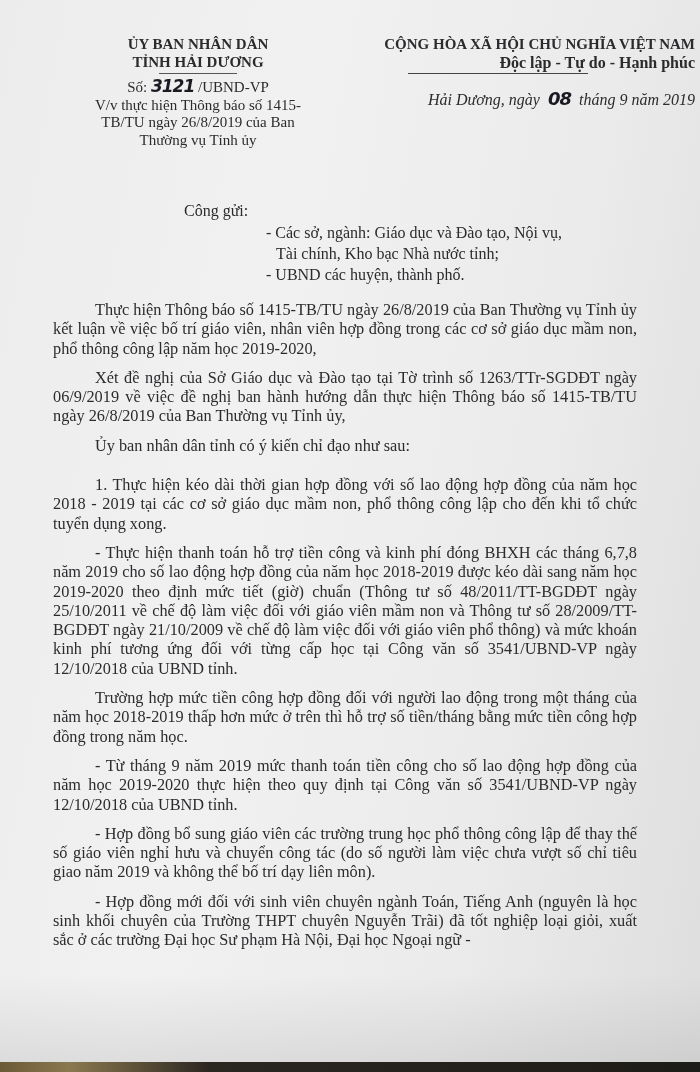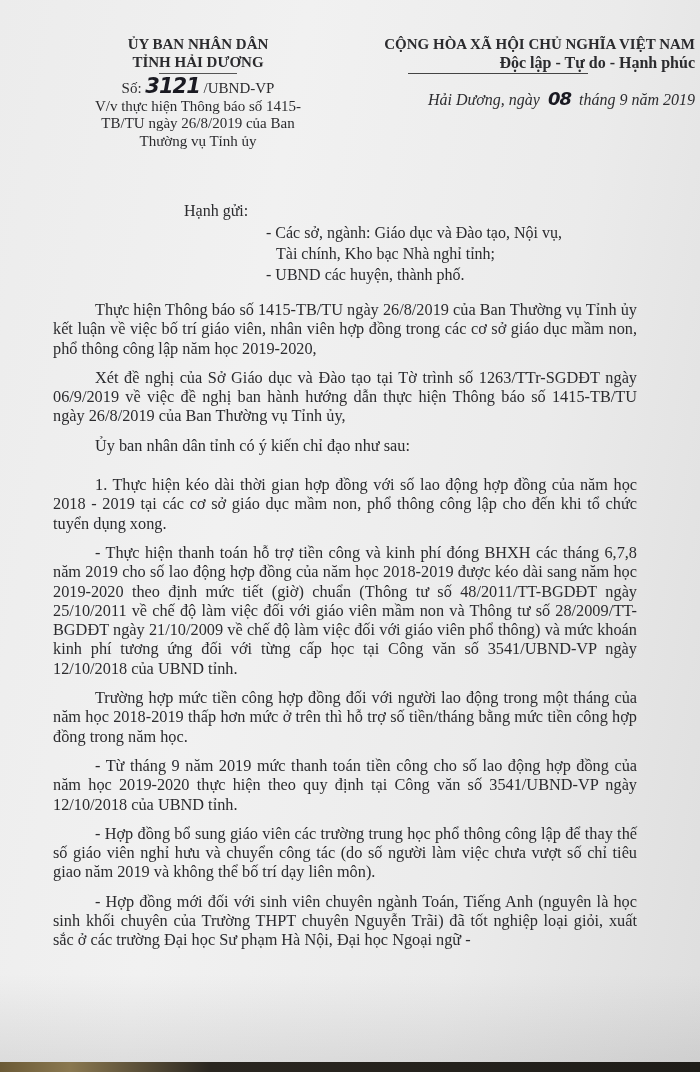--- a/index.html
+++ b/index.html
@@ -22,21 +22,21 @@
     }
     .bottom-edge {
       position: absolute; left: 0; top: 1062px; width: 700px; height: 10px;
       background: linear-gradient(90deg, #6b5a36 0%, #8a7850 10%, #2a2620 30%, #1e1c18 100%);
     }
     .header { position: absolute; top: 36px; left: 0; width: 632px; height: 150px; }
     .hl { position: absolute; left: 82px; width: 232px; text-align: center; font-size: 15px; line-height: 17.5px; }
     .hr { position: absolute; left: 300px; width: 395px; text-align: right; font-size: 15px; line-height: 17.5px; }
     .bold { font-weight: bold; }
     .rule { height: 1px; background: #555; margin: 2px auto 0; }
-    .hand { font-family: "DejaVu Sans", sans-serif; font-style: italic; font-weight: bold; font-size: 21px; color: #1a1a22; letter-spacing: -1px; }
+    .hand { font-family: "DejaVu Sans", sans-serif; font-style: italic; font-weight: bold; font-size: 17px; color: #1a1a22; letter-spacing: -1px; }
     .date { font-style: italic; font-size: 16px; }
     .recipients { position: absolute; top: 200px; left: 0; width: 700px; font-size: 16px; line-height: 21px; }
     .body-text {
       position: absolute; top: 300px; left: 53px; width: 584px;
       font-size: 16.3px; line-height: 19.3px; text-align: justify;
     }
     .body-text p { margin: 0 0 10px 0; text-indent: 42px; }
     .body-text p.tight { margin-bottom: 20px; }
   </style>
 </head>
@@ -65,23 +65,23 @@
       <div class="rule" style="width:180px; background:#444;"></div>
       <div class="date" style="margin-top:16px;">
         <span>Hải Dương, ngày</span>
         <span class="hand" style="font-size:18px; margin:0 4px;">08</span>
         <span>tháng 9 năm 2019</span>
       </div>
     </div>
   </div>
 
   <div class="recipients">
-    <div style="position:absolute; left:184px; top:0;">Hạnh gửi:</div>
+    <div style="position:absolute; left:184px; top:0;">Công gửi:</div>
     <div style="position:absolute; left:266px; top:22px;">- Các sở, ngành: Giáo dục và Đào tạo, Nội vụ,</div>
-    <div style="position:absolute; left:276px; top:43px;">Tài chính, Kho bạc Nhà nghỉ tỉnh;</div>
+    <div style="position:absolute; left:276px; top:43px;">Tài chính, Kho bạc Nhà nước tỉnh;</div>
     <div style="position:absolute; left:266px; top:64px;">- UBND các huyện, thành phố.</div>
   </div>
 
   <div class="body-text">
     <p>Thực hiện Thông báo số 1415-TB/TU ngày 26/8/2019 của Ban Thường vụ Tỉnh ủy kết luận về việc bố trí giáo viên, nhân viên hợp đồng trong các cơ sở giáo dục mầm non, phổ thông công lập năm học 2019-2020,</p>
     <p>Xét đề nghị của Sở Giáo dục và Đào tạo tại Tờ trình số 1263/TTr-SGDĐT ngày 06/9/2019 về việc đề nghị ban hành hướng dẫn thực hiện Thông báo số 1415-TB/TU ngày 26/8/2019 của Ban Thường vụ Tỉnh ủy,</p>
     <p class="tight">Ủy ban nhân dân tỉnh có ý kiến chỉ đạo như sau:</p>
     <p>1. Thực hiện kéo dài thời gian hợp đồng với số lao động hợp đồng của năm học 2018 - 2019 tại các cơ sở giáo dục mầm non, phổ thông công lập cho đến khi tổ chức tuyển dụng xong.</p>
     <p>- Thực hiện thanh toán hỗ trợ tiền công và kinh phí đóng BHXH các tháng 6,7,8 năm 2019 cho số lao động hợp đồng của năm học 2018-2019 được kéo dài sang năm học 2019-2020 theo định mức tiết (giờ) chuẩn (Thông tư số 48/2011/TT-BGDĐT ngày 25/10/2011 về chế độ làm việc đối với giáo viên mầm non và Thông tư số 28/2009/TT-BGDĐT ngày 21/10/2009 về chế độ làm việc đối với giáo viên phổ thông) và mức khoán kinh phí tương ứng đối với từng cấp học tại Công văn số 3541/UBND-VP ngày 12/10/2018 của UBND tỉnh.</p>
     <p>Trường hợp mức tiền công hợp đồng đối với người lao động trong một tháng của năm học 2018-2019 thấp hơn mức ở trên thì hỗ trợ số tiền/tháng bằng mức tiền công hợp đồng trong năm học.</p>

